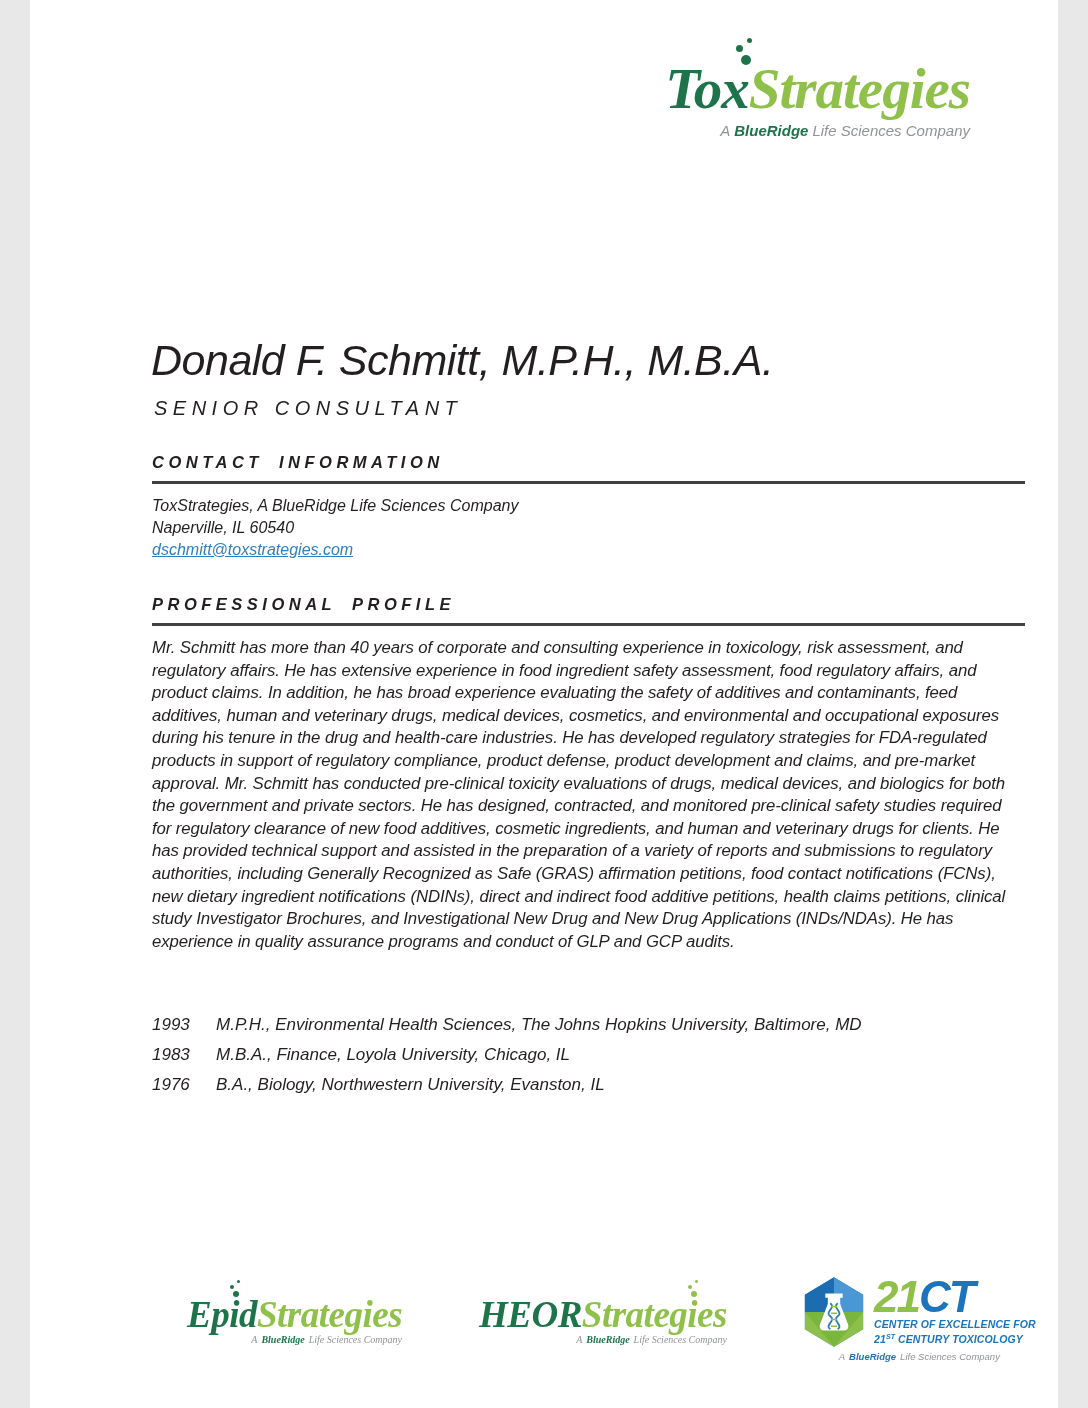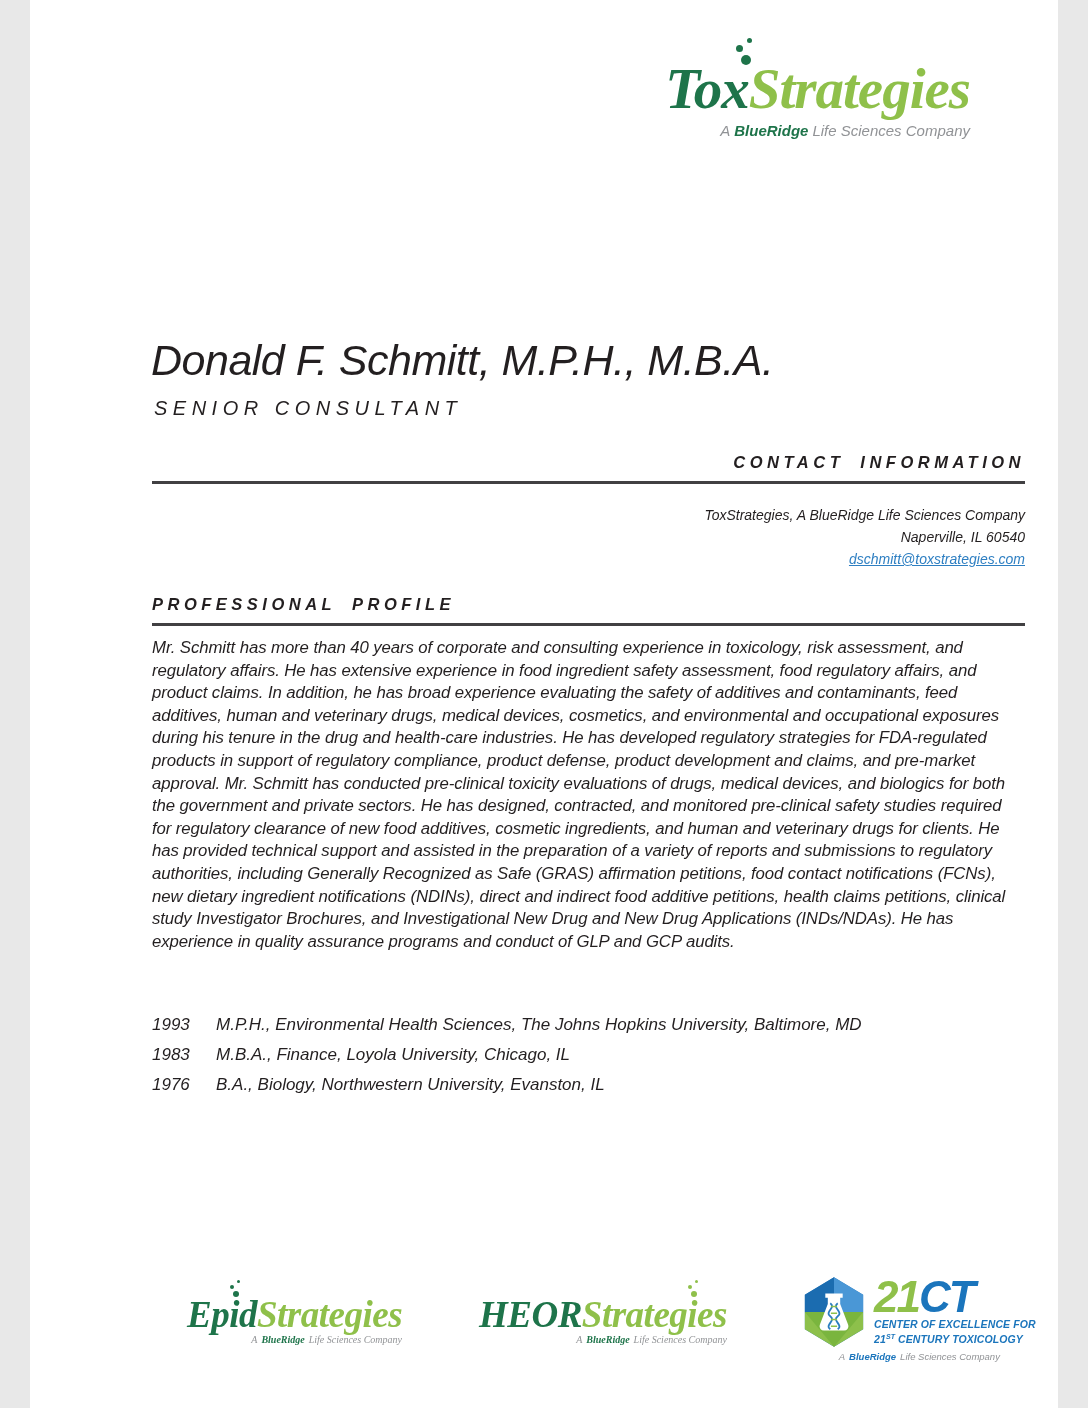--- a/index.html
+++ b/index.html
@@ -80,25 +80,25 @@
   }
   .section-heading {
     font-size: 16.5px;
     font-weight: 700;
     letter-spacing: 4.5px;
     word-spacing: 7px;
     color: #231f20;
     padding-bottom: 9px;
     border-bottom: 3px solid #414042;
   }
-  .section-contact  { top: 453px; text-align: right; }
+  .section-contact  { top: 453px; }
   .section-profile  { top: 595px; }
   .section-education{ top: 997px; }
 
-  .contact-body { margin-top: 20px; font-size: 14px; line-height: 22px; }
+  .contact-body { margin-top: 11px; font-size: 16px; line-height: 22px; }
   .contact-body .line { display: block; }
   a.email-link { color: #2e7fc2; text-decoration: underline; }
 
   .profile-body {
     margin-top: 11px;
     font-size: 16.8px;
     line-height: 22.6px;
     letter-spacing: -0.1px;
     color: #231f20;
   }

